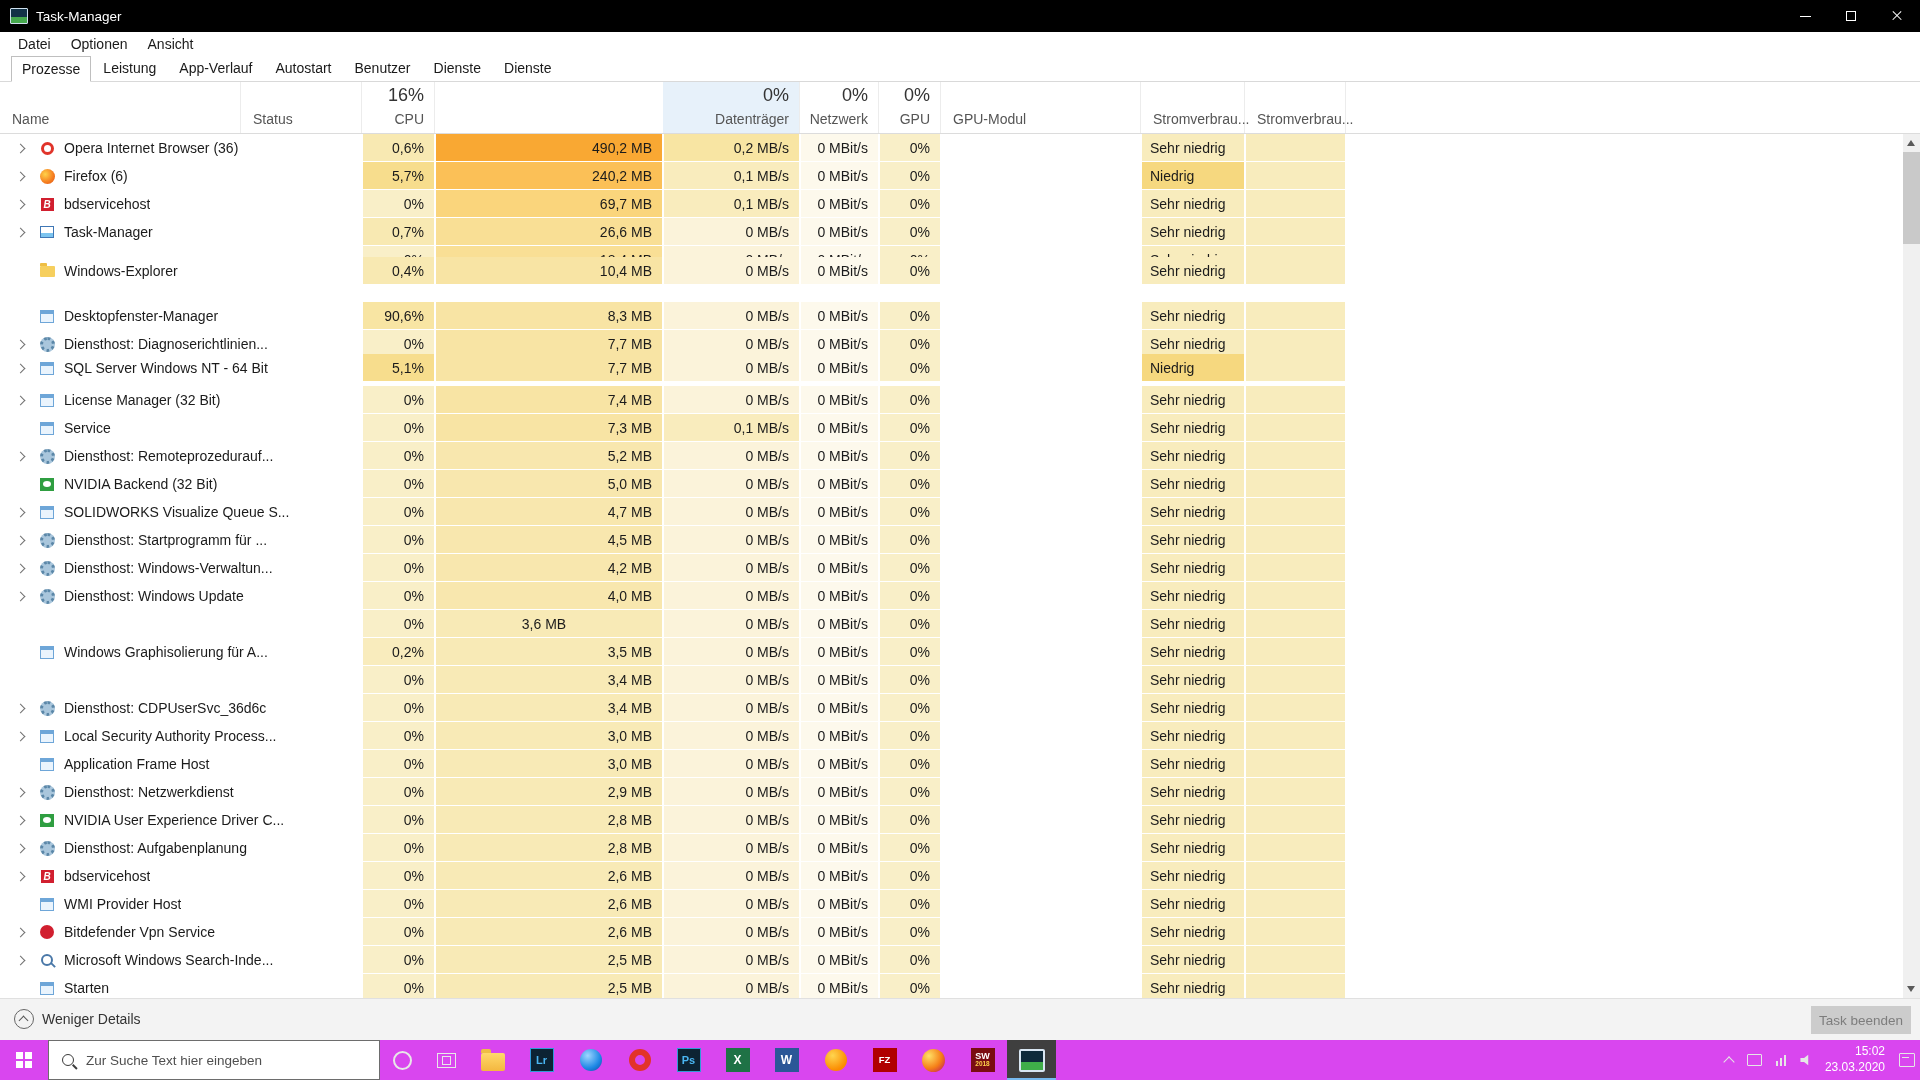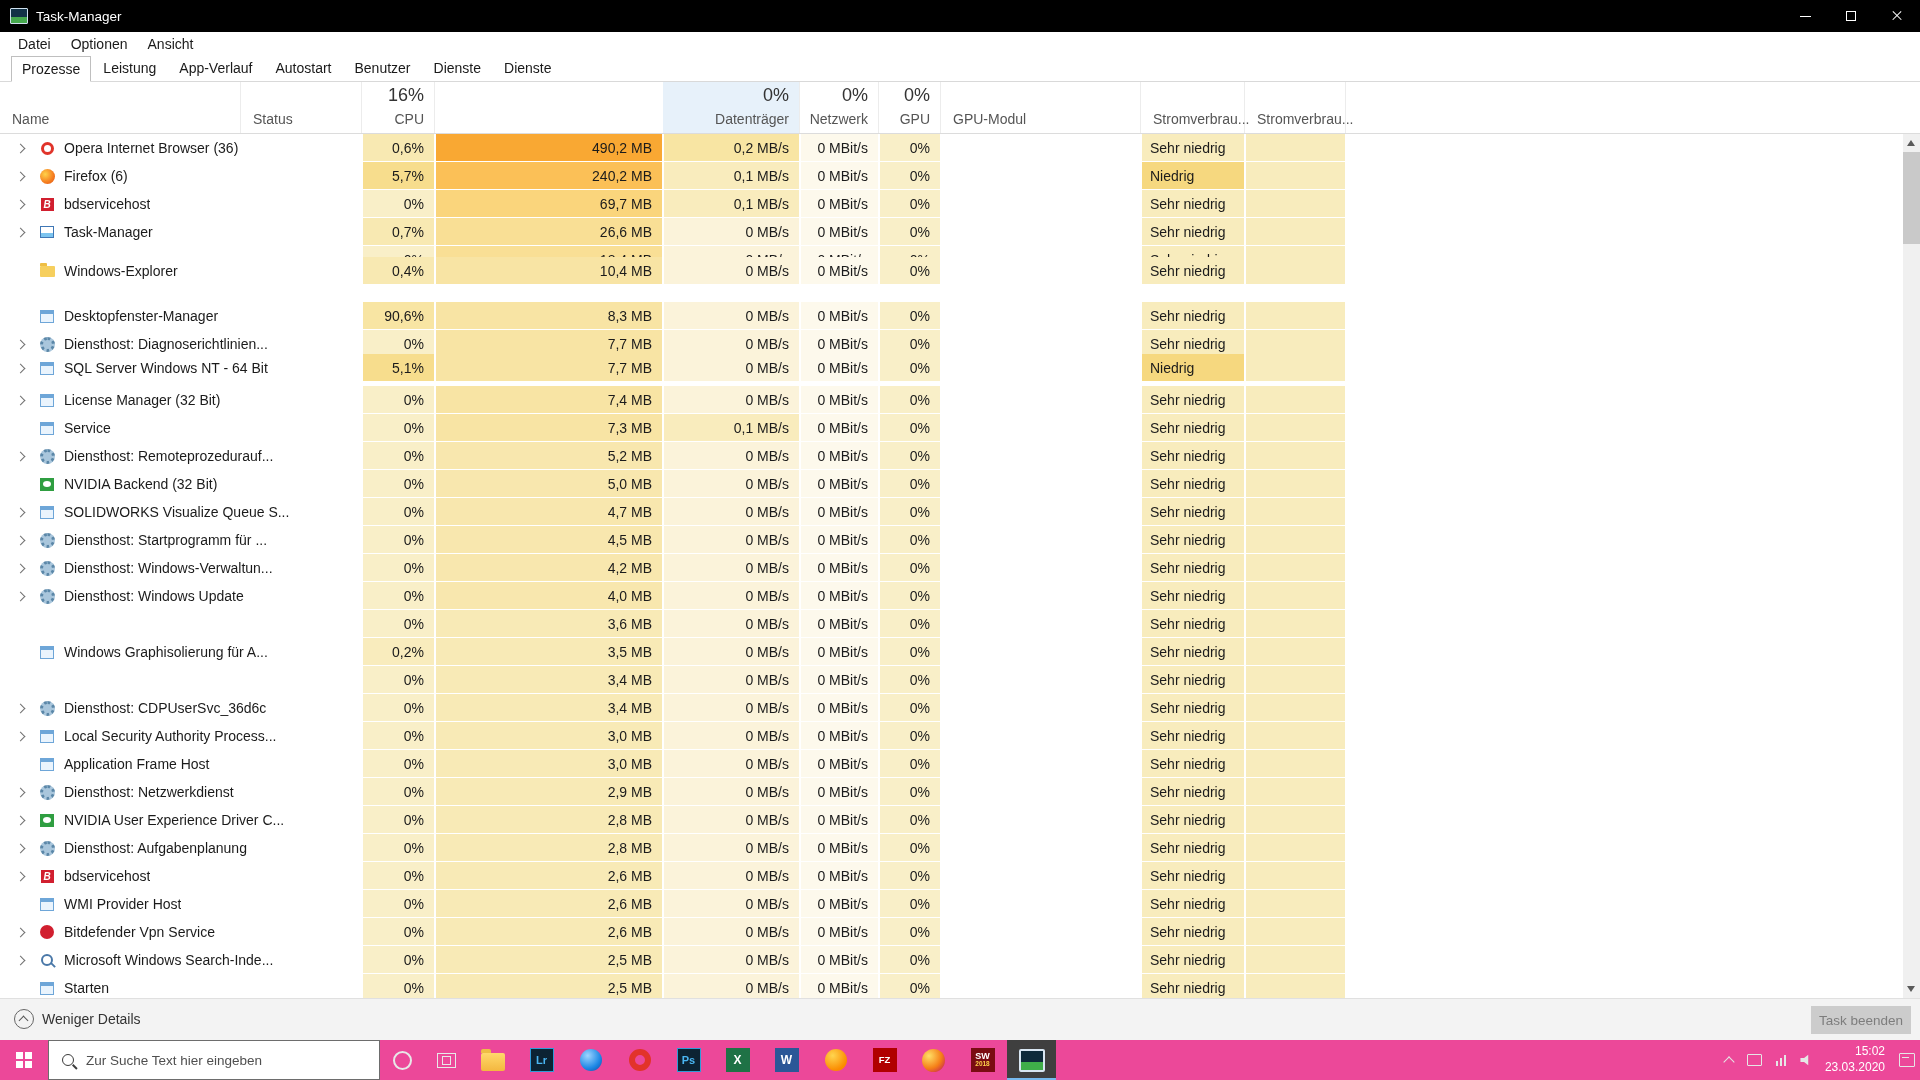--- a/index.html
+++ b/index.html
@@ -103,21 +103,21 @@
     border-top:1px solid #e0e0e0;box-sizing:border-box;}
   .details-toggle{position:absolute;left:14px;top:10px;display:flex;align-items:center;gap:8px;
     font-size:14px;color:#333;}
   .chev-circle{width:18px;height:18px;border-radius:50%;border:1px solid #666;position:relative;}
   .chev-circle i{position:absolute;left:5px;top:7px;width:6px;height:6px;
     border-top:1.4px solid #555;border-left:1.4px solid #555;transform:rotate(45deg);display:block;}
   .end-task-btn{position:absolute;right:9px;top:7px;min-width:80px;height:28px;background:#cccccc;
     color:#7d7d7d;font-size:13.5px;display:flex;align-items:center;justify-content:center;padding:0 8px;}
 
   
-  .taskbar{position:absolute;top:1040px;left:0;width:100%;height:40px;background:#ec4899;
+  .taskbar{position:absolute;top:1040px;left:0;width:100%;height:40px;background:#d946ef;
     display:flex;align-items:center;}
   .start-btn{width:48px;height:40px;display:flex;align-items:center;justify-content:center;}
   .winlogo{display:grid;grid-template-columns:7px 7px;grid-template-rows:7px 7px;gap:1.5px;}
   .winlogo i{background:#fff;display:block;}
   .search-box{width:332px;height:40px;background:#fff;border:1px solid #6d6d6d;box-sizing:border-box;
     display:flex;align-items:center;}
   .mag{width:10px;height:10px;border:1.5px solid #3c3c3c;border-radius:50%;position:relative;
     margin:0 10px 0 13px;flex:0 0 auto;}
   .mag::after{content:'';position:absolute;width:6px;height:1.5px;background:#3c3c3c;
     right:-5px;bottom:-2px;transform:rotate(45deg);}
@@ -706,21 +706,21 @@
         </div>
         <div class="cell c-power pw" style="background: rgb(248, 236, 189);">
           <span>Sehr niedrig</span>
         </div>
         <div class="cell c-power2 pw" style="background: rgb(248, 236, 189);"></div>
       </div>
       <div class="prow" style="top: 476px;">
         <div class="cell c-cpu num" style="background: rgb(249, 239, 200);">
           <span>0%</span>
         </div>
-        <div class="cell c-mem num" style="background: rgb(248, 234, 182);">
+        <div class="cell c-mem num" style="background: rgb(248, 234, 182); justify-content: center;">
           <span>3,6 MB</span>
         </div>
         <div class="cell c-disk num" style="background: rgb(251, 243, 218);">
           <span>0 MB/s</span>
         </div>
         <div class="cell c-net num" style="background: rgb(253, 249, 236);">
           <span>0 MBit/s</span>
         </div>
         <div class="cell c-gpu num" style="background: rgb(249, 239, 200);">
           <span>0%</span>

